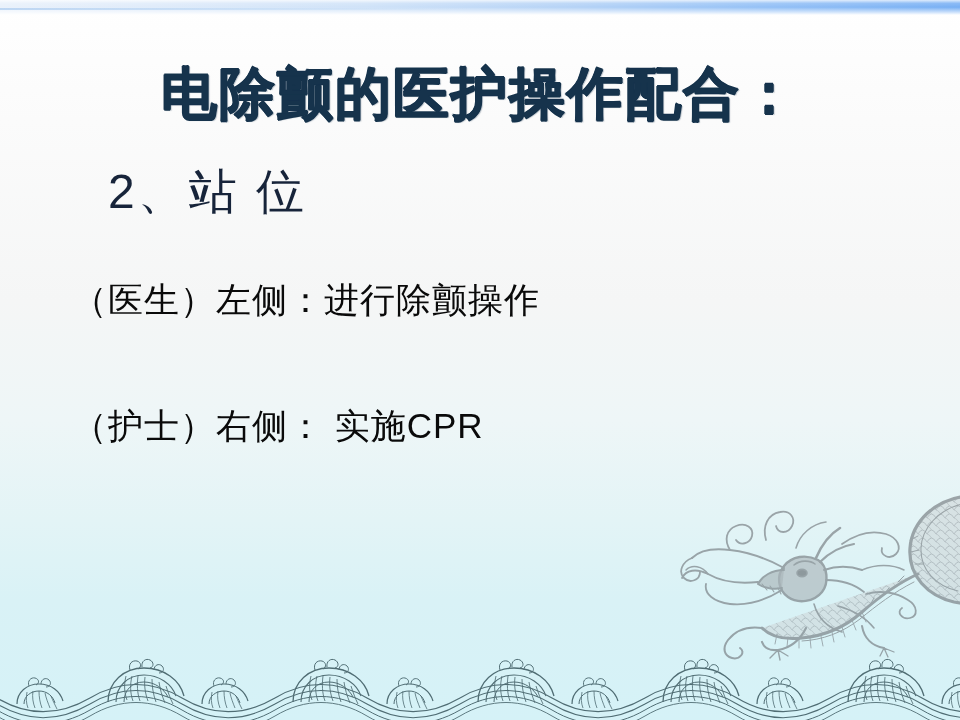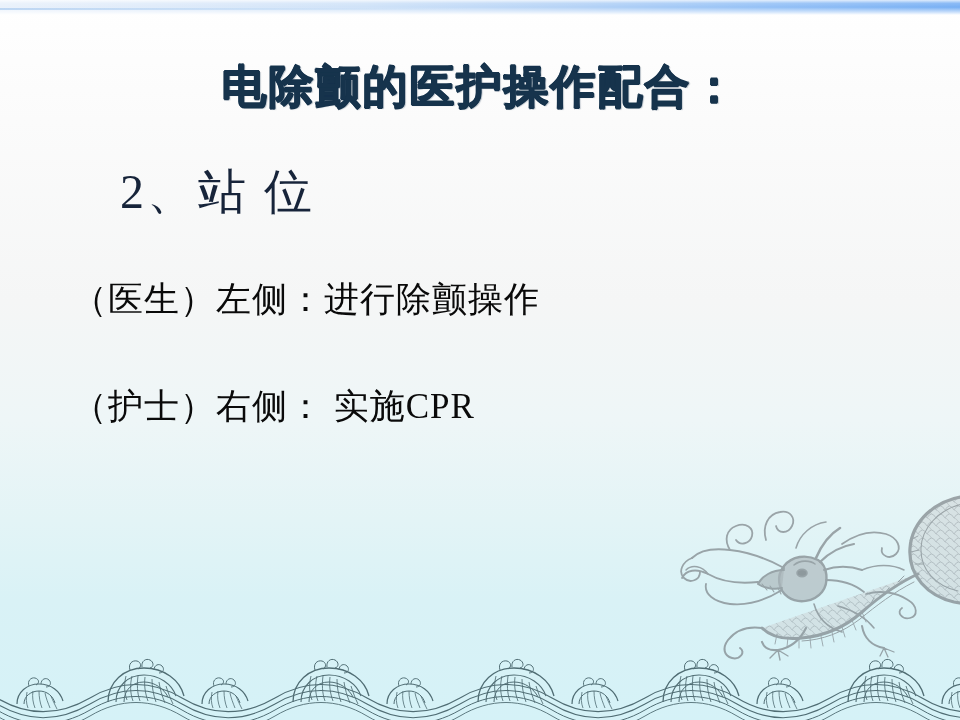--- a/index.html
+++ b/index.html
@@ -86,59 +86,59 @@
 
   
   #title {
     position: absolute;
     left: 0;
     top: 57px;
     width: 960px;
     text-align: center;
     font-family: "DejaVu Sans", "Liberation Sans", sans-serif;
     font-weight: 700;
-    font-size: 45px;
+    font-size: 56px;
     letter-spacing: 2px;
     color: #16334c;
     text-shadow:
       0.8px 0 0 #16334c,
       -0.8px 0 0 #16334c,
       0 0.8px 0 #16334c,
       0 -0.8px 0 #16334c,
       1.6px 1.2px 1px rgba(22,51,76,0.30);
     white-space: nowrap;
   }
 
   #subtitle {
     position: absolute;
-    left: 120px;
+    left: 108px;
     top: 160px;
-    font-family: Liberation Serif, serif;
+    font-family: Liberation Sans, sans-serif;
     font-size: 48px;
     color: #17243a;
     letter-spacing: 3px;
     white-space: nowrap;
   }
 
   #body-block {
     position: absolute;
     left: 72px;
     top: 274px;
     width: 830px;
   }
   .body-line {
-    font-family: Liberation Serif, serif;
+    font-family: Liberation Sans, sans-serif;
     font-size: 35px;
     line-height: 52px;
     color: #0a0a0a;
     letter-spacing: 1px;
     white-space: nowrap;
   }
   .body-line.spacer-before {
-    margin-top: 55px;
+    margin-top: 74px;
   }
 </style>
 </head>
 <body>
 
 <div id="slide">
 
   <div id="top-band">
     <div id="top-band-hair"></div>
   </div>

